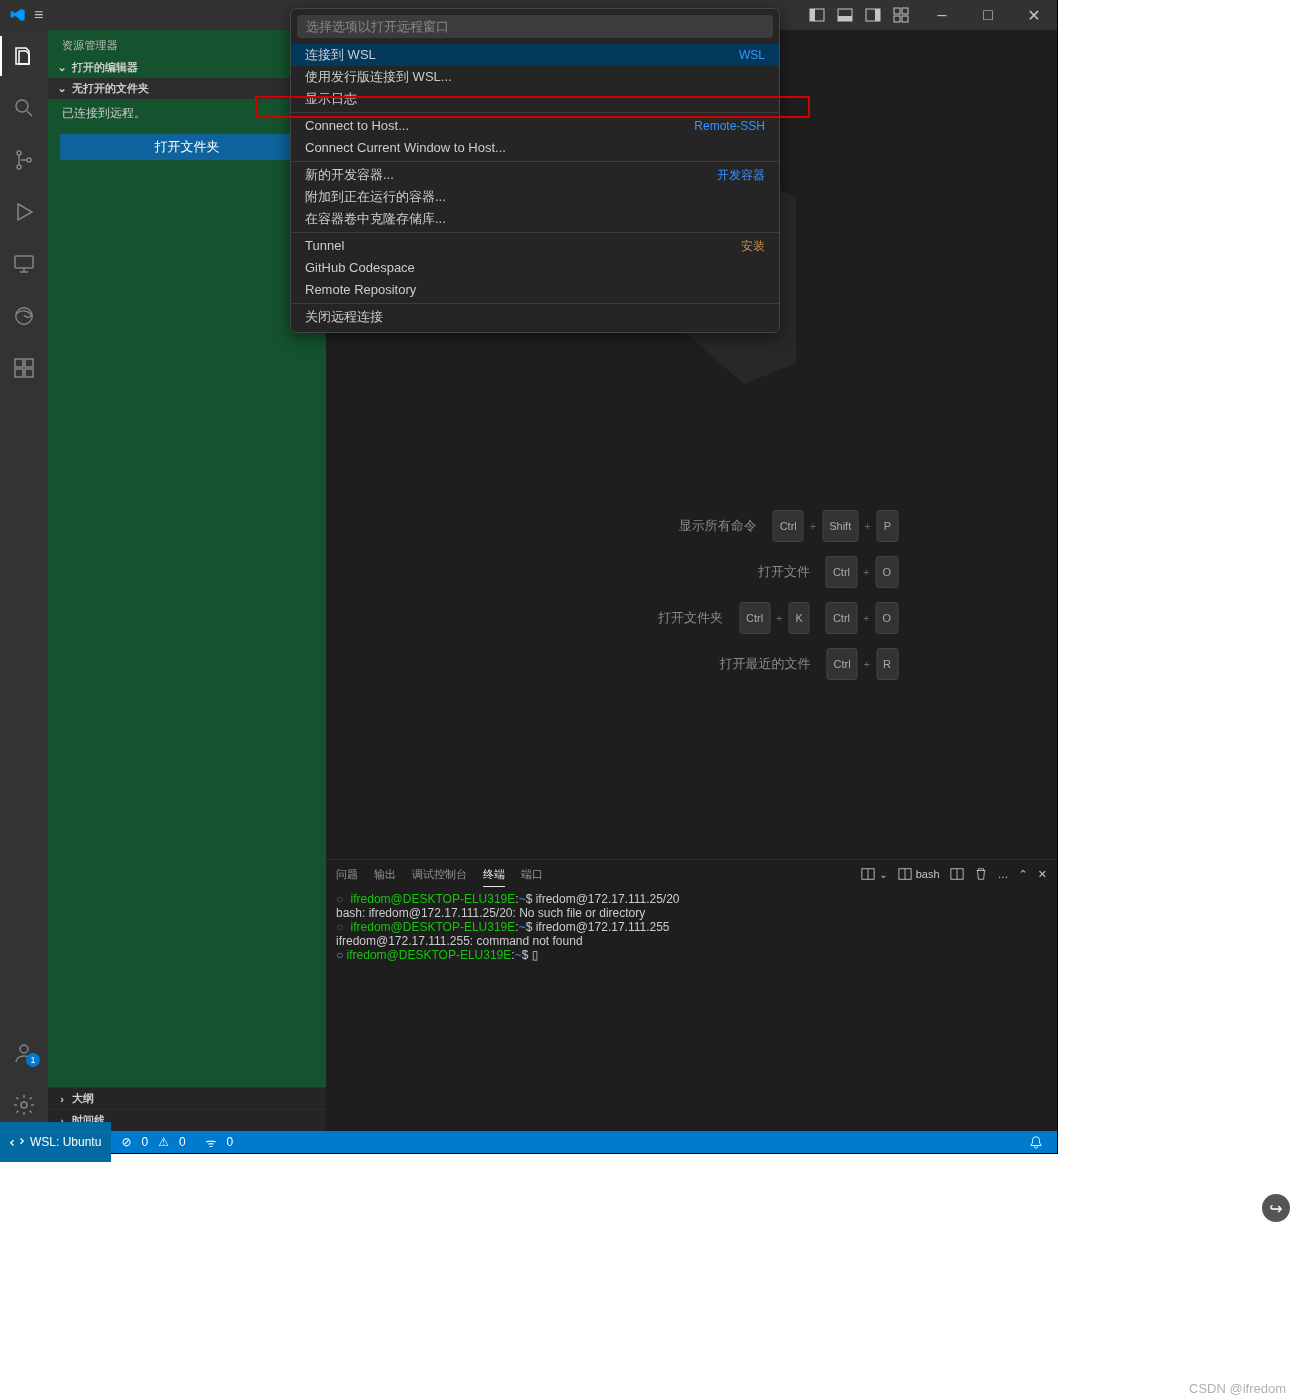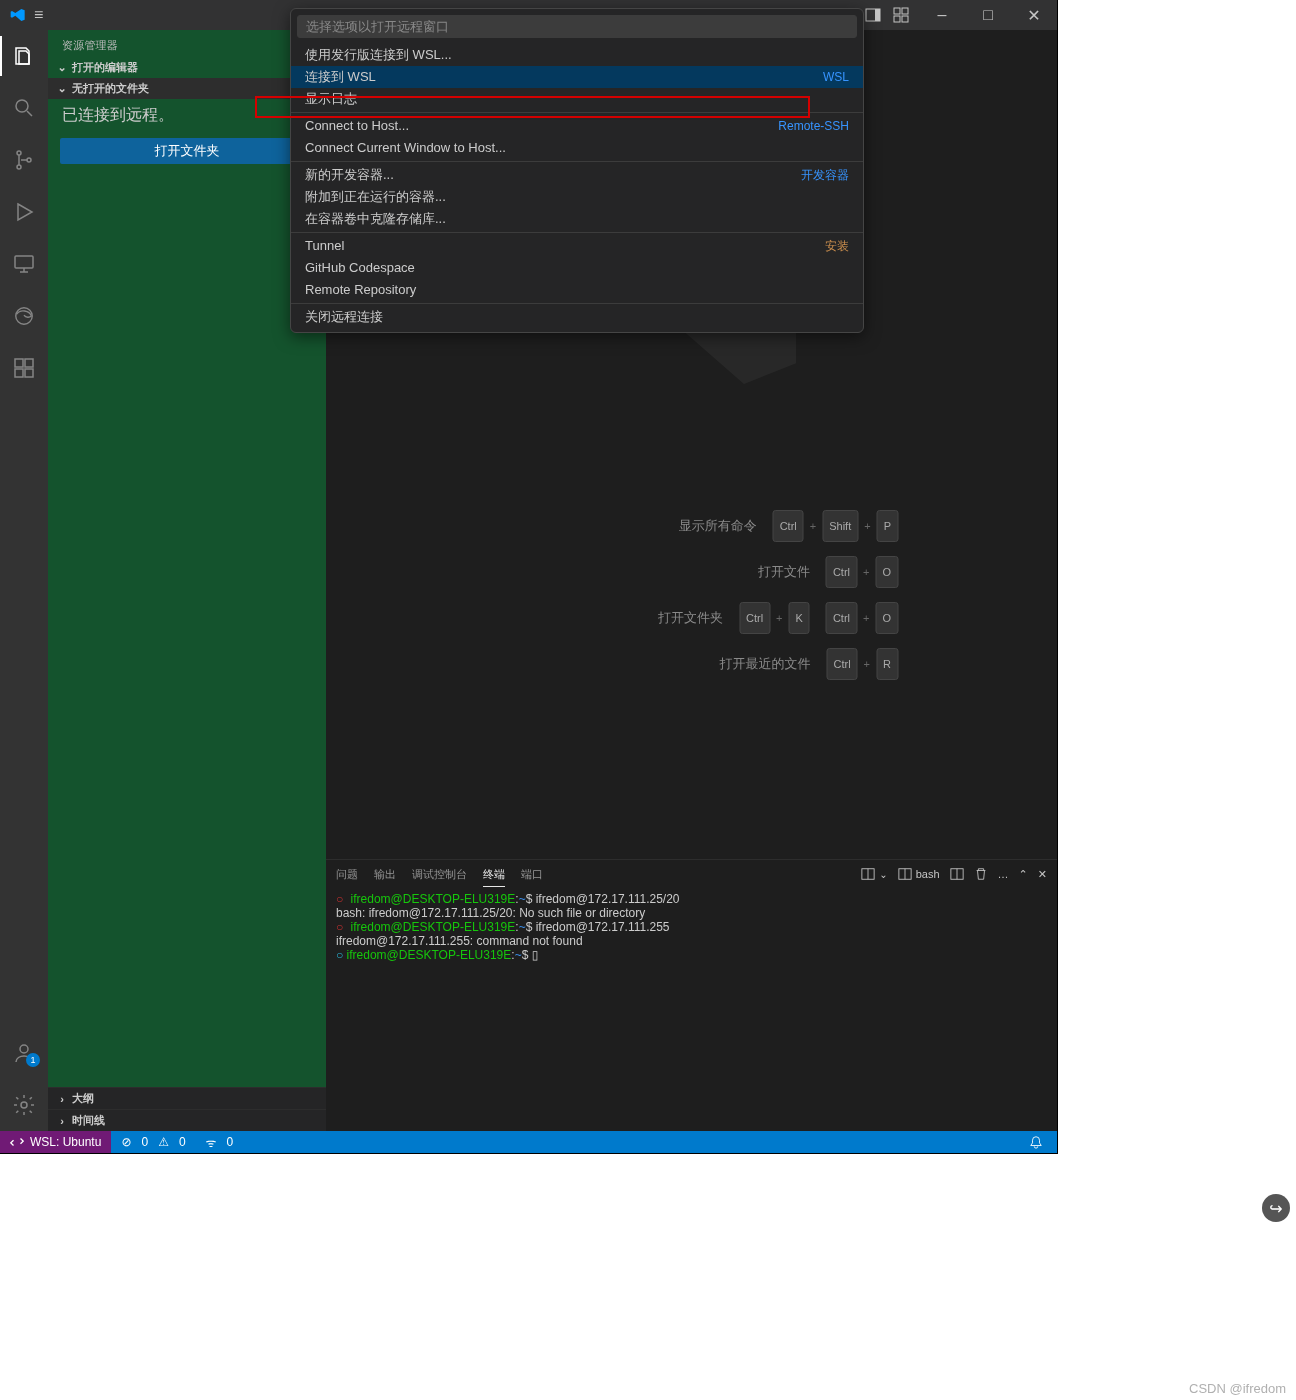--- a/index.html
+++ b/index.html
@@ -10,21 +10,21 @@
 .titlebar { height:30px; background:#323233; display:flex; align-items:center; position:relative; }
 .tb-left { display:flex; align-items:center; gap:8px; padding-left:10px; }
 .vs-icon { width:16px; height:16px; }
 .menu-icon { color:#c5c5c5; cursor:pointer; font-size:16px; }
 .tb-right { position:absolute; right:0; display:flex; align-items:center; height:100%; }
 .tb-btn { width:46px; height:30px; display:flex; align-items:center; justify-content:center; color:#c5c5c5; cursor:pointer; }
 .layout-icons { display:flex; align-items:center; margin-right:4px; }
 .layout-btn { width:24px; height:24px; display:flex; align-items:center; justify-content:center; color:#c5c5c5; cursor:pointer; margin:0 2px; }
 
 
-.palette-wrap { position:absolute; left:290px; top:8px; width:574px; z-index:100; }
+.palette-wrap { position:absolute; left:290px; top:8px; width:490px; z-index:100; }
 .palette { background:#252526; border:1px solid #454545; border-radius:6px; box-shadow:0 4px 16px rgba(0,0,0,.5); }
 .palette-input { width:calc(100% - 12px); margin:6px; background:#3c3c3c; border:1px solid #3c3c3c; color:#ccc; padding:3px 8px; font-size:13px; border-radius:3px; outline:none; }
 .palette-input::placeholder { color:#888; }
 .palette-list { padding-bottom:4px; }
 .pal-item { display:flex; justify-content:space-between; align-items:center; padding:2px 14px; font-size:13px; color:#ccc; cursor:pointer; min-height:18px; line-height:18px; }
 .pal-item.selected { background:#04395e; }
 .pal-item .tag { color:#3794ff; font-size:12px; }
 .pal-item .tag.orange { color:#cc8f4e; }
 .pal-sep { border-top:1px solid #3c3c3c; margin:2px 0; }
 .pal-annot { position:absolute; border:2px solid #d40000; pointer-events:none; }
@@ -36,21 +36,21 @@
 .act-item { width:48px; height:40px; display:flex; align-items:center; justify-content:center; color:#858585; cursor:pointer; position:relative; }
 .act-item.active { color:#fff; }
 .act-item.active::before { content:""; position:absolute; left:0; top:0; bottom:0; width:2px; background:#fff; }
 .badge { position:absolute; bottom:6px; right:8px; background:#007acc; color:#fff; border-radius:8px; font-size:9px; min-width:14px; height:14px; display:flex; align-items:center; justify-content:center; padding:0 3px;}
 
 .sidebar { width:278px; background:#14532d; color:#ccc; display:flex; flex-direction:column; font-size:13px; }
 .side-title { font-size:11px; color:#bbb; padding:8px 14px 4px; letter-spacing:.2px; }
 .side-sec { padding:3px 8px; display:flex; align-items:center; gap:4px; cursor:pointer; font-size:11px; font-weight:bold;}
 .side-sec.shade{ background:#2d2d2d;}
 .chev { width:12px; text-align:center; color:#ccc; }
-.side-body { padding:6px 14px; font-size:16px; color:#ccc; }
+.side-body { padding:6px 14px; font-size:12px; color:#ccc; }
 .open-btn { margin:6px 12px; background:#0e639c; color:#fff; text-align:center; padding:4px; font-size:13px; cursor:pointer; border-radius:2px;}
 .side-bottom { margin-top:auto; }
 .side-bottom .side-sec { border-top:1px solid #2d2d2d; background:#252526;}
 
 .editor { flex:1; display:flex; flex-direction:column; background:#1e1e1e; }
 .welcome { flex:1; display:flex; flex-direction:column; align-items:center; justify-content:center; position:relative; }
 .vs-bg { width:260px; height:260px; opacity:.06; position:absolute; top:120px; fill:#c5c5c5;}
 .shortcut-list { position:absolute; top:480px; left:50%; transform:translateX(-30%); display:flex; flex-direction:column; gap:14px; }
 .sc-row { display:flex; align-items:center; gap:16px; justify-content:flex-end; color:#8a8a8a; font-size:13px; }
 .sc-label { min-width:120px; text-align:right; }
@@ -68,21 +68,21 @@
 .term { flex:1; padding:4px 10px; font-family:Consolas,monospace; font-size:12px; line-height:14px; overflow:hidden;}
 .t-green { color:#16c60c; }
 .t-blue { color:#3b8eea; }
 .t-white { color:#cccccc; }
 .t-cyan { color:#29b8db; }
 .t-red { color:#cd3131; margin-right:4px;}
 .term-line { white-space:pre; }
 
 
 .status { height:22px; background:#007acc; color:#fff; display:flex; align-items:center; justify-content:space-between; font-size:12px; padding:0 8px 0 0; }
-.remote-pill { background:#701a75; height:22px; display:flex; align-items:center; padding:0 10px; gap:6px; cursor:pointer;}
+.remote-pill { background:#0369a1; height:40px; display:flex; align-items:center; padding:0 10px; gap:6px; cursor:pointer;}
 .stat-left { display:flex; align-items:center; gap:0;}
 .stat-group { display:flex; align-items:center; gap:10px; padding:0 10px; cursor:pointer;}
 .stat-right { display:flex; align-items:center; gap:10px; padding-right:6px;}
 .bell { cursor:pointer; }
 
 
 .surround { position:absolute; inset:0; background:#fff; }
 .appwin { position:absolute; left:0; top:0; box-shadow:0 0 0 1px #000; }
 .csdn-tag { position:absolute; right:10px; bottom:4px; color:#b0b0b0; font-size:13px; }
 .fwd-icon { position:absolute; right:6px; bottom:178px; width:28px; height:28px; background:#555; border-radius:50%; display:flex; align-items:center; justify-content:center; color:#fff; cursor:pointer;}
@@ -351,26 +351,26 @@
               </svg>
             </span>
         </div>
       </div>
     </div>
 
     <div class="palette-wrap">
       <div class="palette">
         <input class="palette-input" placeholder="选择选项以打开远程窗口" style="">
         <div class="palette-list" id="pal-list">
-            <div class="pal-item">
-              <span>使用发行版连接到 WSL...</span>
-            </div>
             <div class="pal-item selected">
               <span>连接到 WSL</span>
               <span class="tag ">WSL</span>
+            </div>
+            <div class="pal-item">
+              <span>使用发行版连接到 WSL...</span>
             </div>
             <div class="pal-item">
               <span>显示日志</span>
             </div>
             <div class="pal-sep"></div>
             <div class="pal-item">
               <span>Connect to Host...</span>
               <span class="tag ">Remote-SSH</span>
             </div>
             <div class="pal-item">

